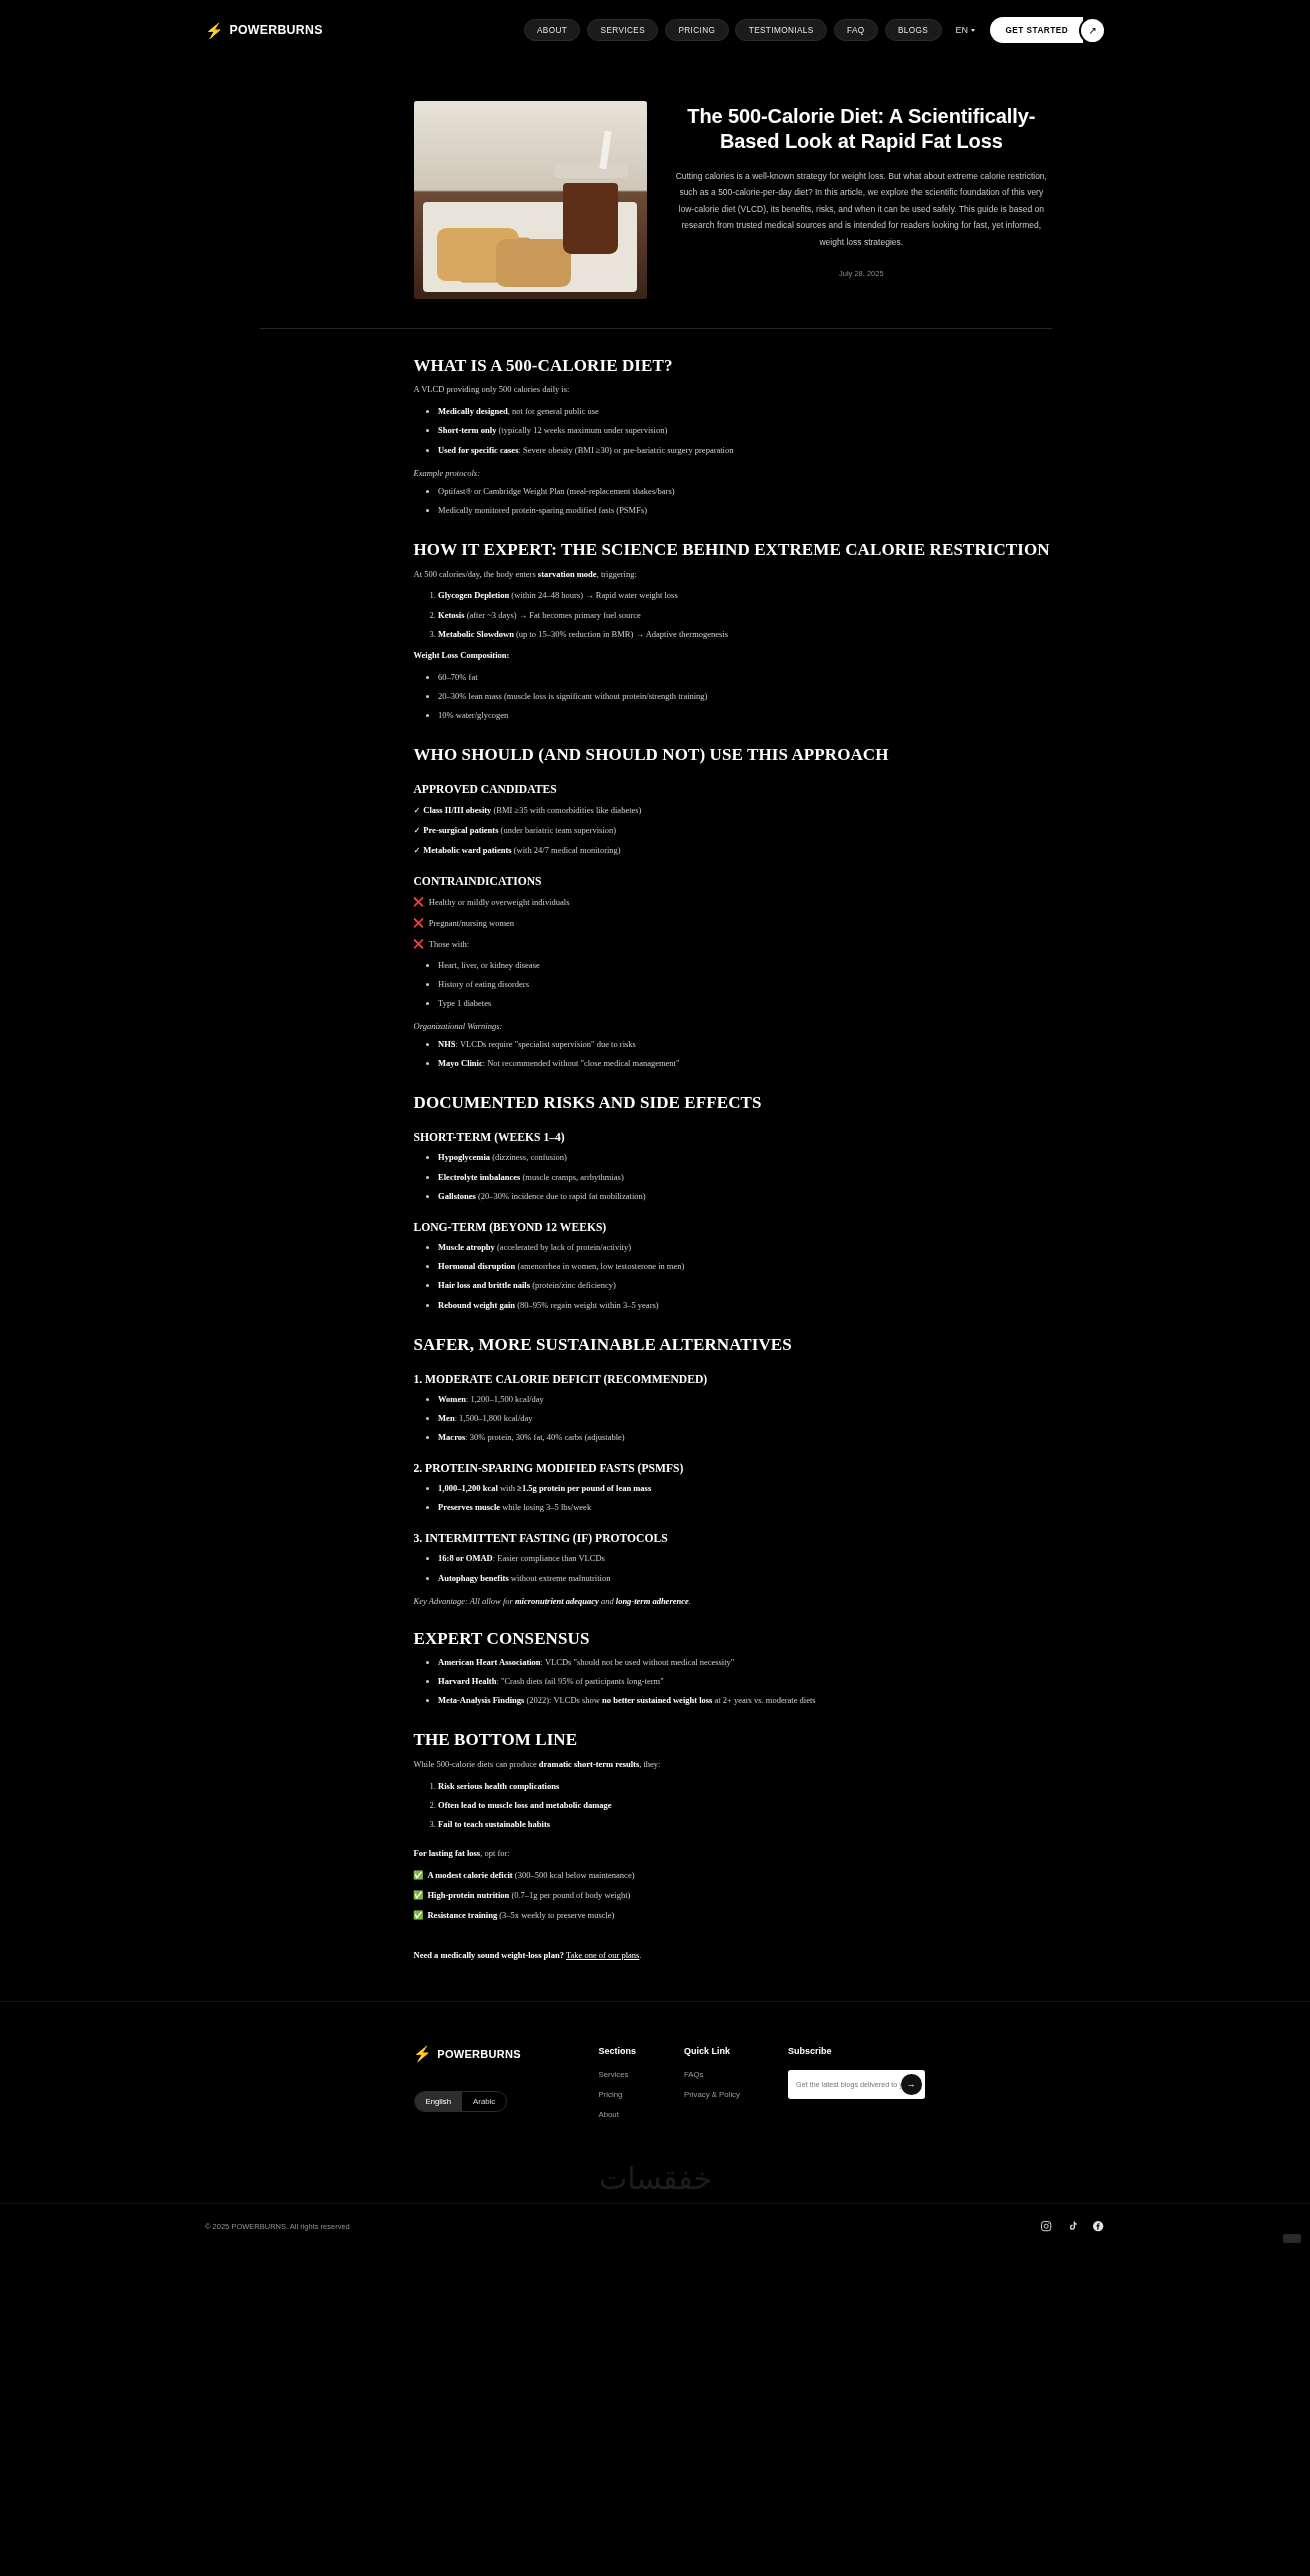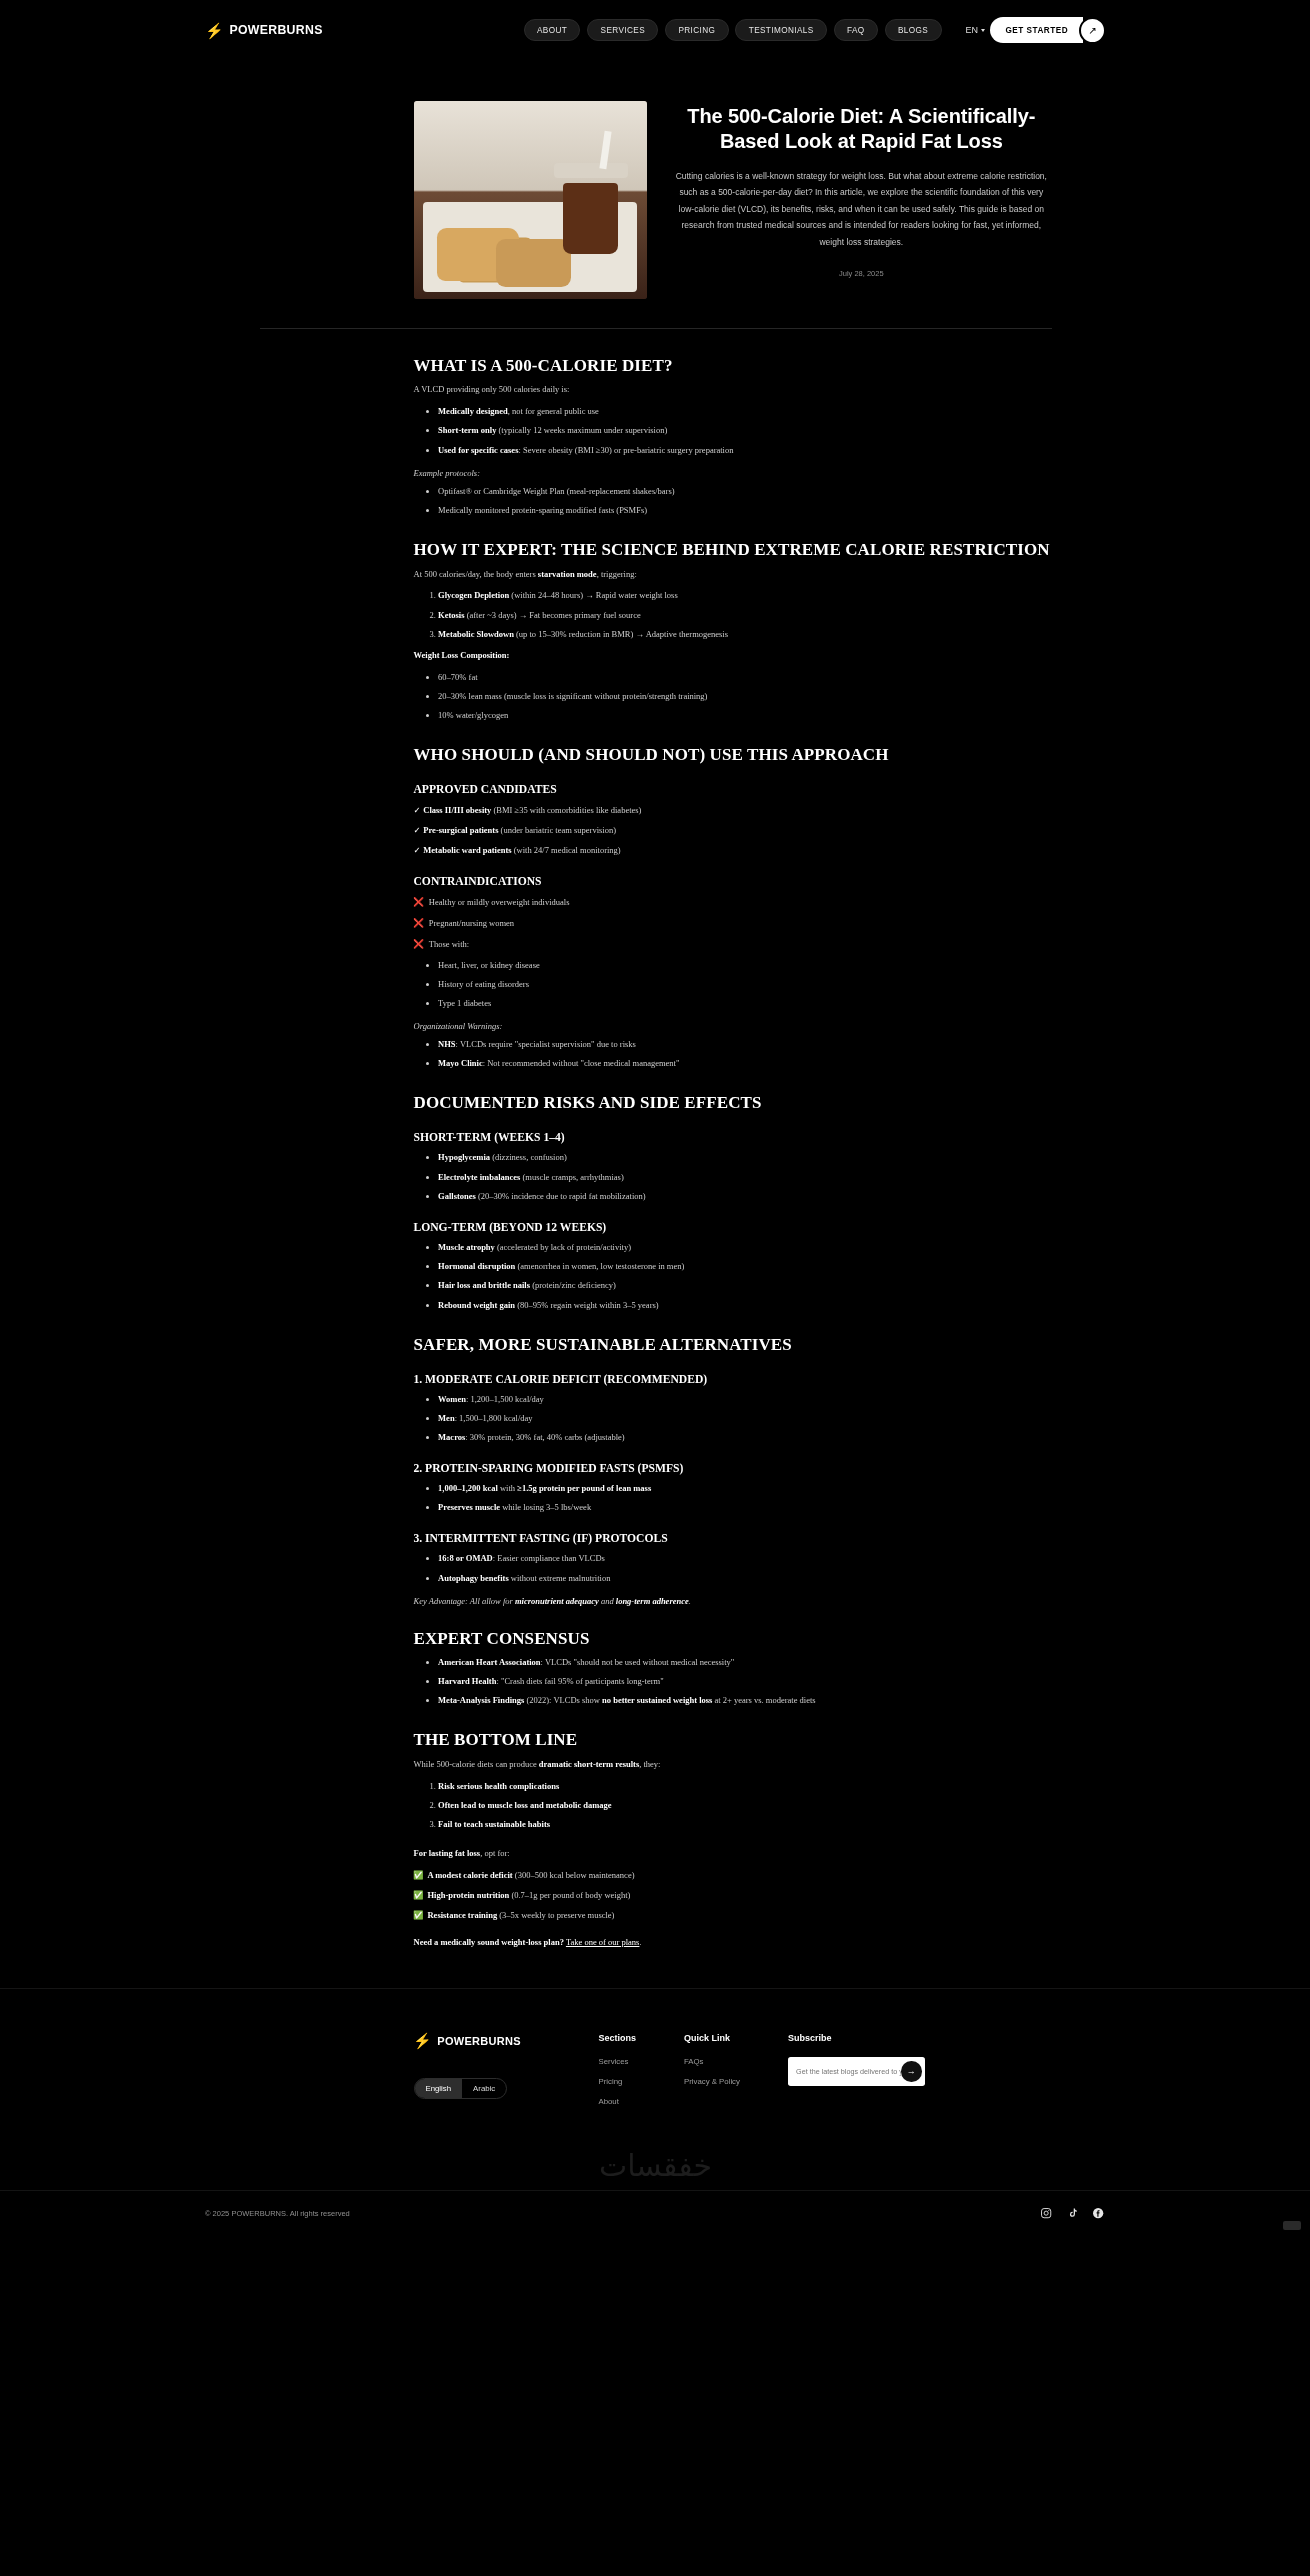--- a/index.html
+++ b/index.html
@@ -42,21 +42,21 @@
     font-size: 8.2px;
     color: #e7e7e7;
     letter-spacing: 0.4px;
     cursor: pointer;
     white-space: nowrap;
   }
   .header-right {
     margin-left: auto;
     display: flex;
     align-items: center;
-    gap: 5px;
+    gap: 15px;
   }
   .lang {
     font-size: 9px;
     color: #ddd;
     display: flex;
     align-items: center;
     gap: 3.4px;
     cursor: pointer;
   }
   .caret {
@@ -191,21 +191,21 @@
   b, strong { color: #fff; font-weight: bold; }
   .checkline {
     font-size: 8.5px;
     color: #cfcfcf;
     margin: 7.5px 0;
     line-height: 1.5;
   }
   .tick { color: #fff; margin-right: 2.7px; }
   .xmark { color: #ff4d4d; margin-right: 4.1px; font-size: 9px; }
   .greenbox { color: #3fcf5b; margin-right: 3.4px; }
-  .note { font-size: 8.5px; color: #cfcfcf; margin-top: 15px; }
+  .note { font-size: 8.5px; color: #cfcfcf; margin-top: 28px; }
   .note a { color: #fff; text-decoration: underline; }
 
   
   .footer {
     background: #000;
     padding: 44px 0 0;
     position: relative;
     overflow: hidden;
     border-top: 0.7px solid #151515;
   }

